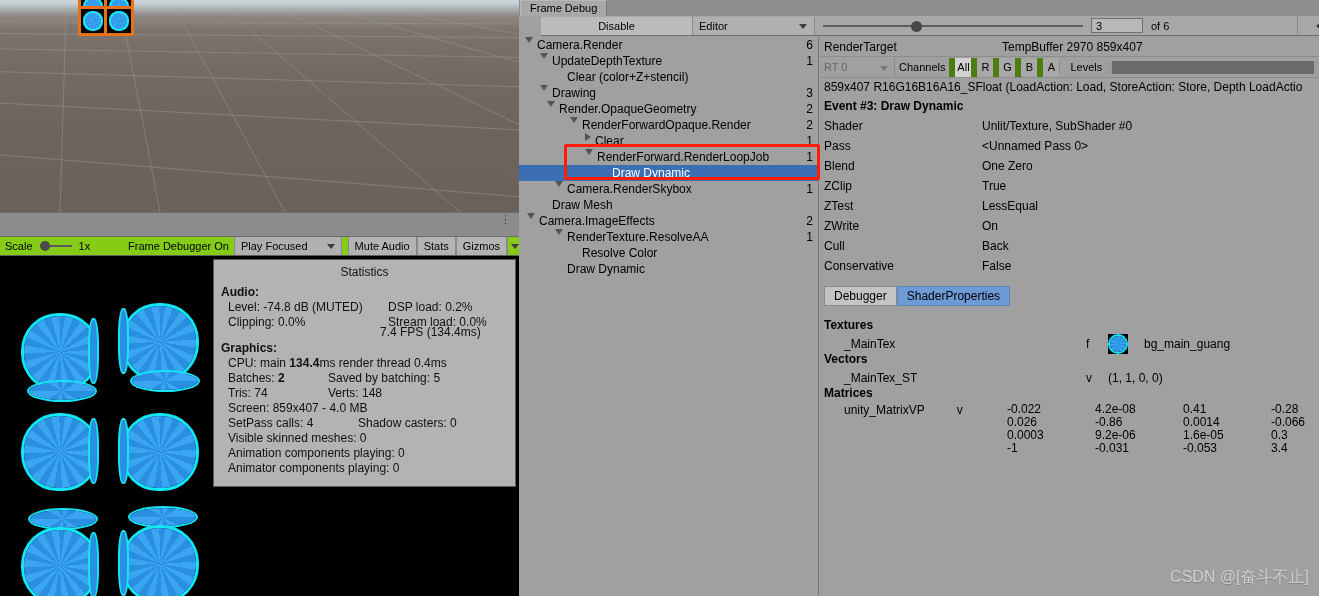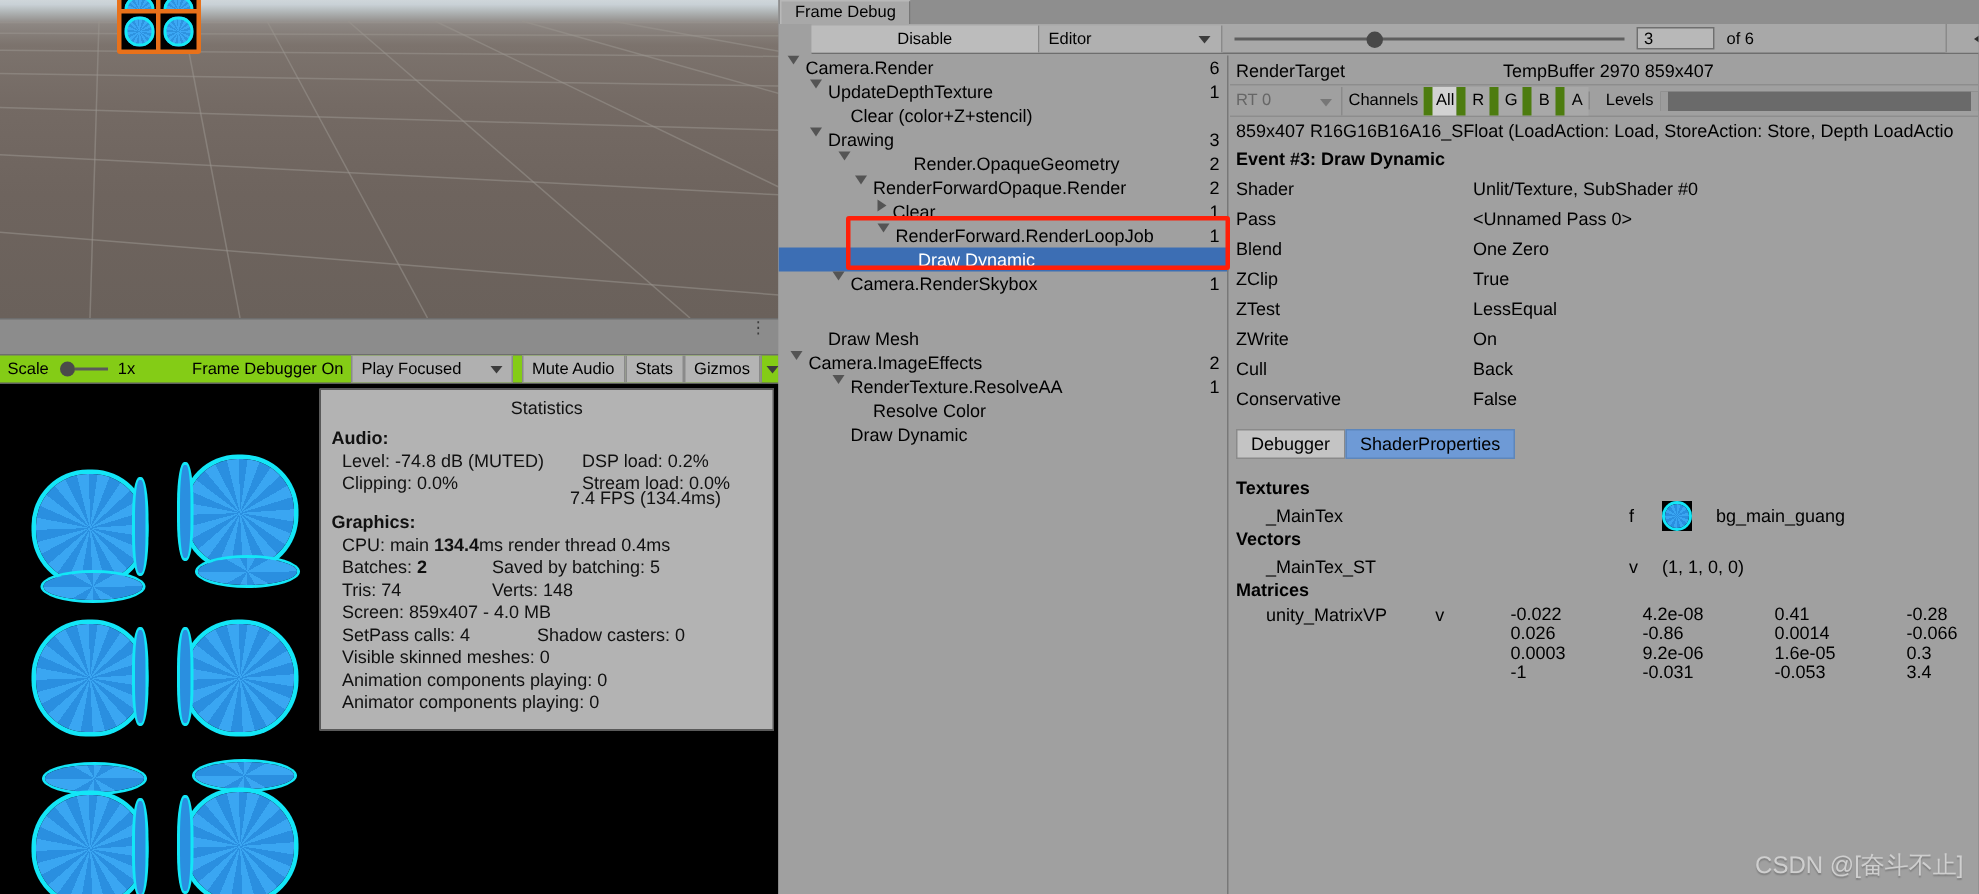--- a/index.html
+++ b/index.html
@@ -496,21 +496,21 @@
         </div>
         <div class="tree-row" style="padding-left: 36px;">
           <span class="tri none"></span>
           <span>Clear (color+Z+stencil)</span>
         </div>
         <div class="tree-row" style="padding-left: 21px;">
           <span class="tri down"></span>
           <span>Drawing</span>
           <span class="tree-count">3</span>
         </div>
-        <div class="tree-row" style="padding-left: 40px; gap: 38px;">
+        <div class="tree-row" style="padding-left: 28px;">
           <span class="tri down"></span>
           <span>Render.OpaqueGeometry</span>
           <span class="tree-count">2</span>
         </div>
         <div class="tree-row" style="padding-left: 51px;">
           <span class="tri down"></span>
           <span>RenderForwardOpaque.Render</span>
           <span class="tree-count">2</span>
         </div>
         <div class="tree-row" style="padding-left: 66px;">
@@ -525,21 +525,21 @@
         </div>
         <div class="tree-row sel" style="padding-left: 81px;">
           <span class="tri none"></span>
           <span>Draw Dynamic</span>
         </div>
         <div class="tree-row" style="padding-left: 36px;">
           <span class="tri down"></span>
           <span>Camera.RenderSkybox</span>
           <span class="tree-count">1</span>
         </div>
-        <div class="tree-row" style="padding-left: 21px; margin-top: 21px;">
+        <div class="tree-row" style="padding-left: 21px;">
           <span class="tri none"></span>
           <span>Draw Mesh</span>
         </div>
         <div class="tree-row" style="padding-left: 8px;">
           <span class="tri down"></span>
           <span>Camera.ImageEffects</span>
           <span class="tree-count">2</span>
         </div>
         <div class="tree-row" style="padding-left: 36px;">
           <span class="tri down"></span>

